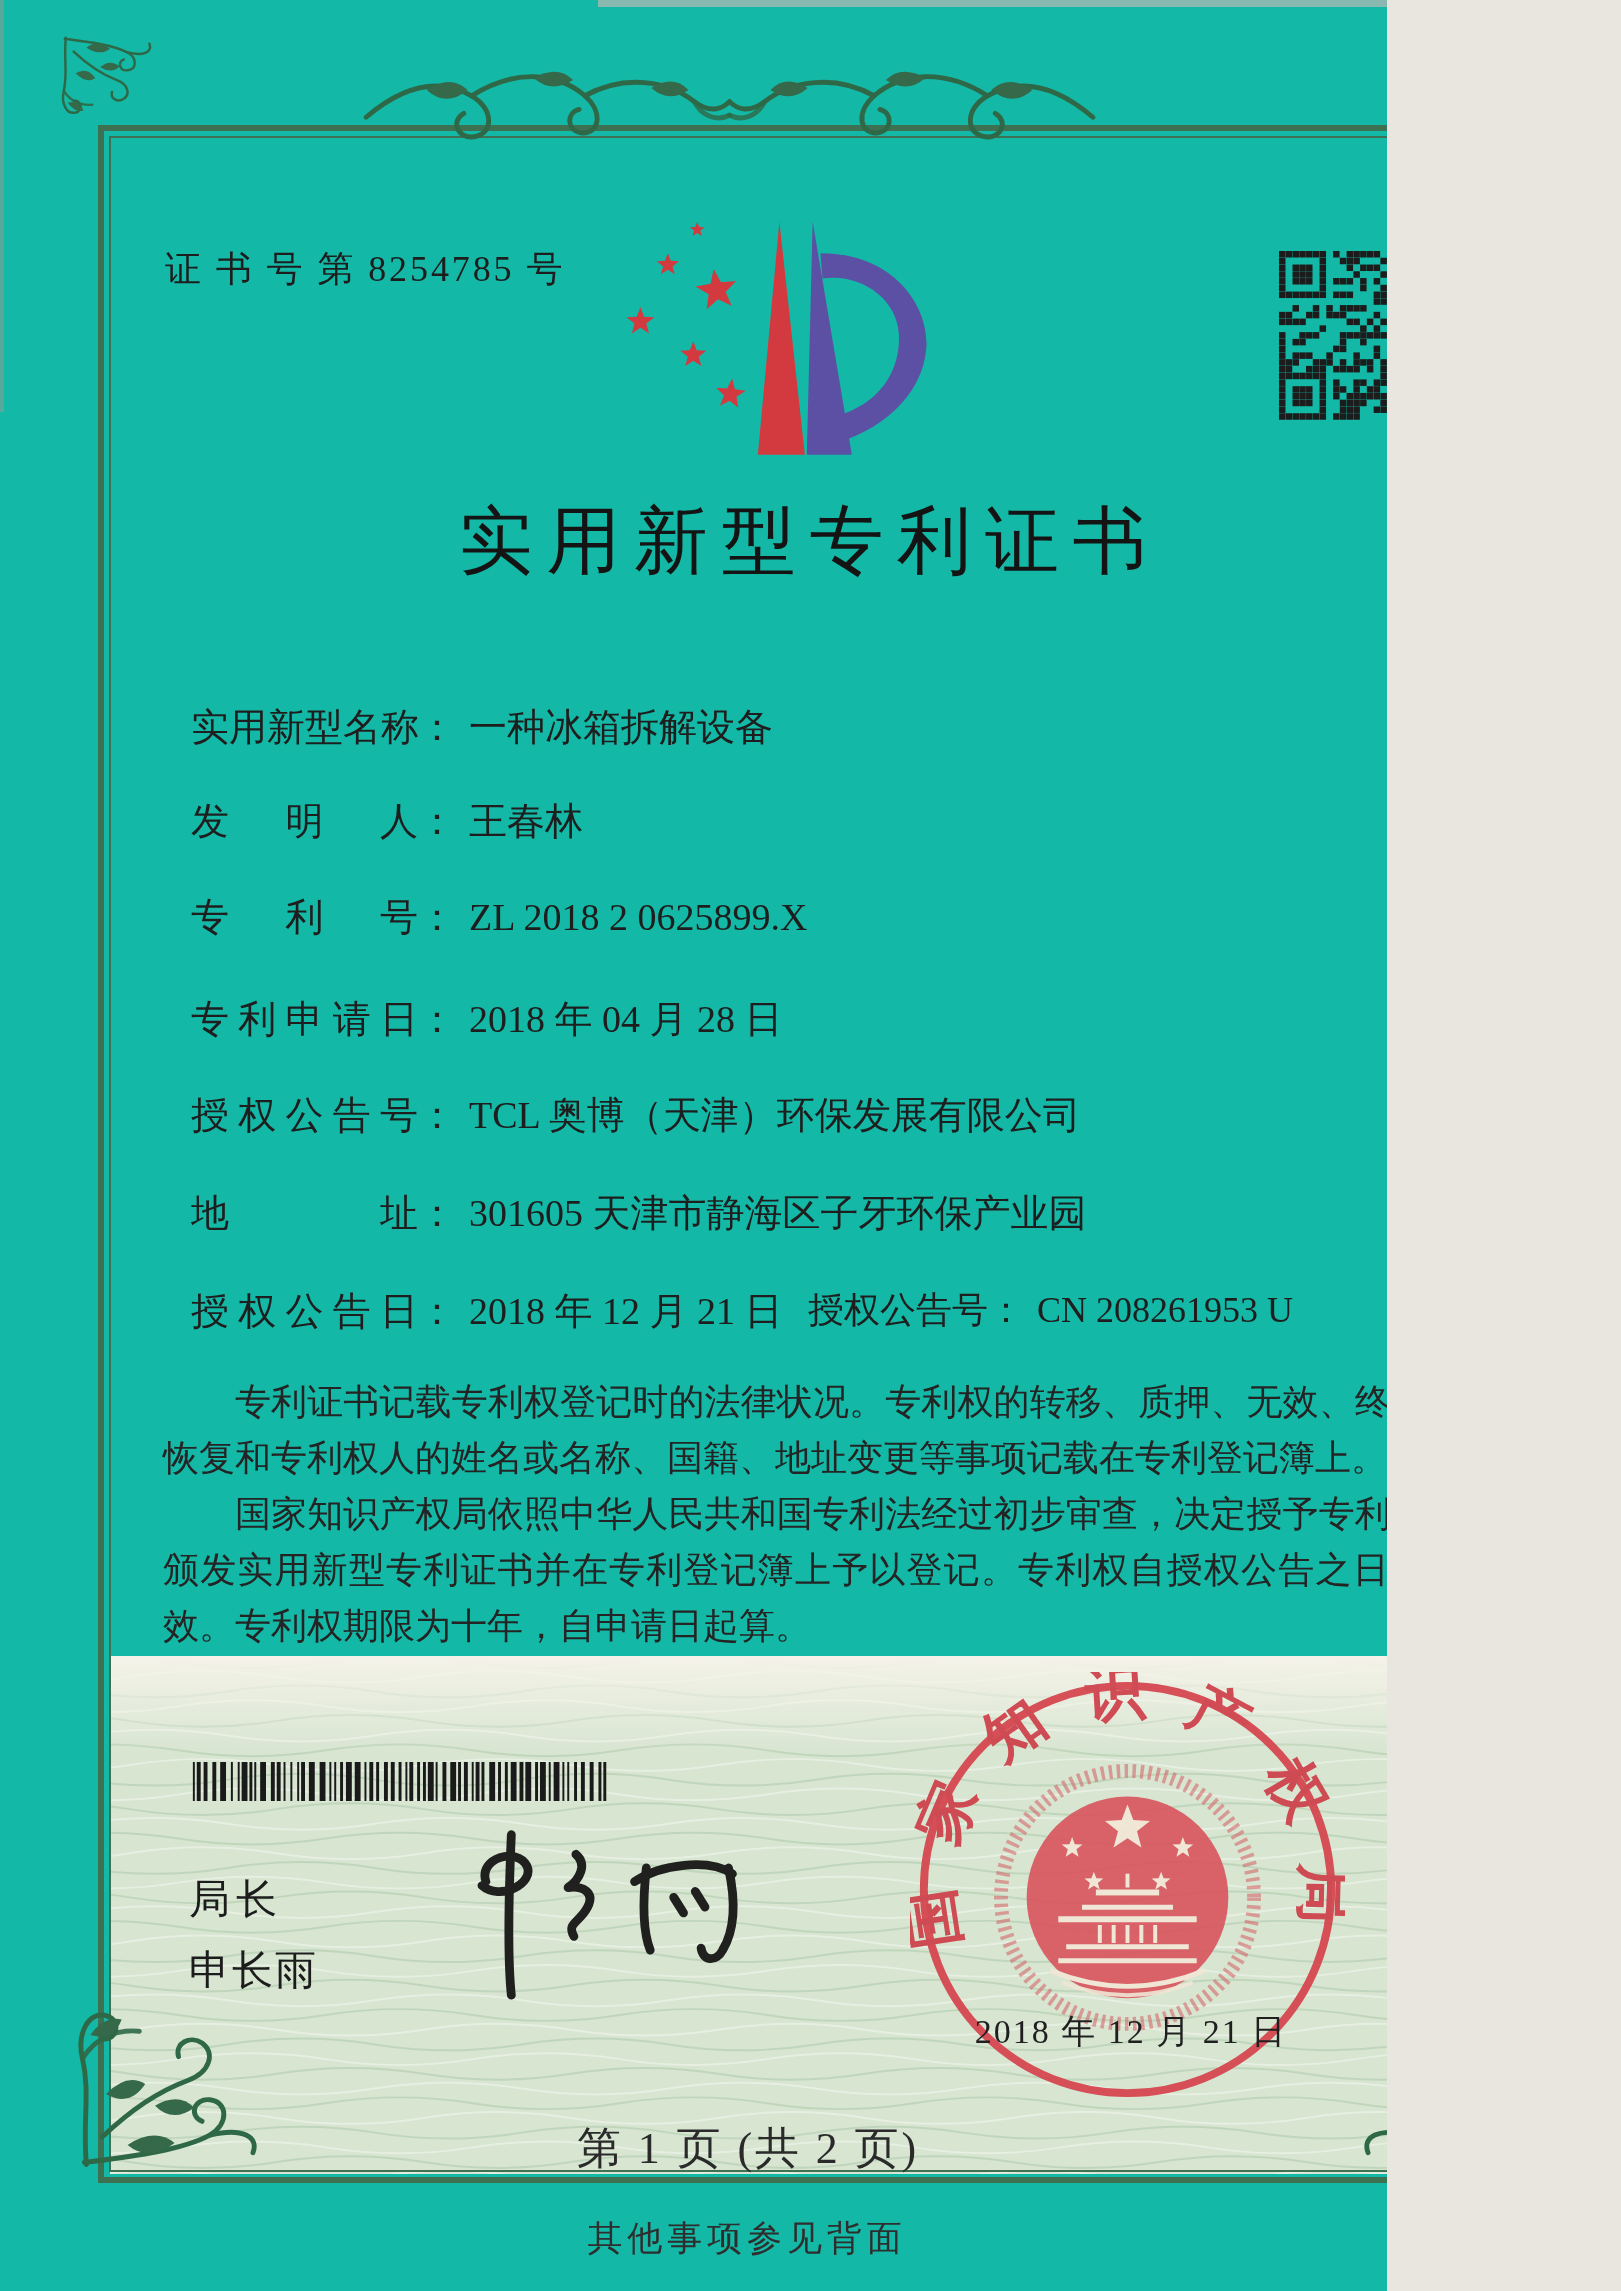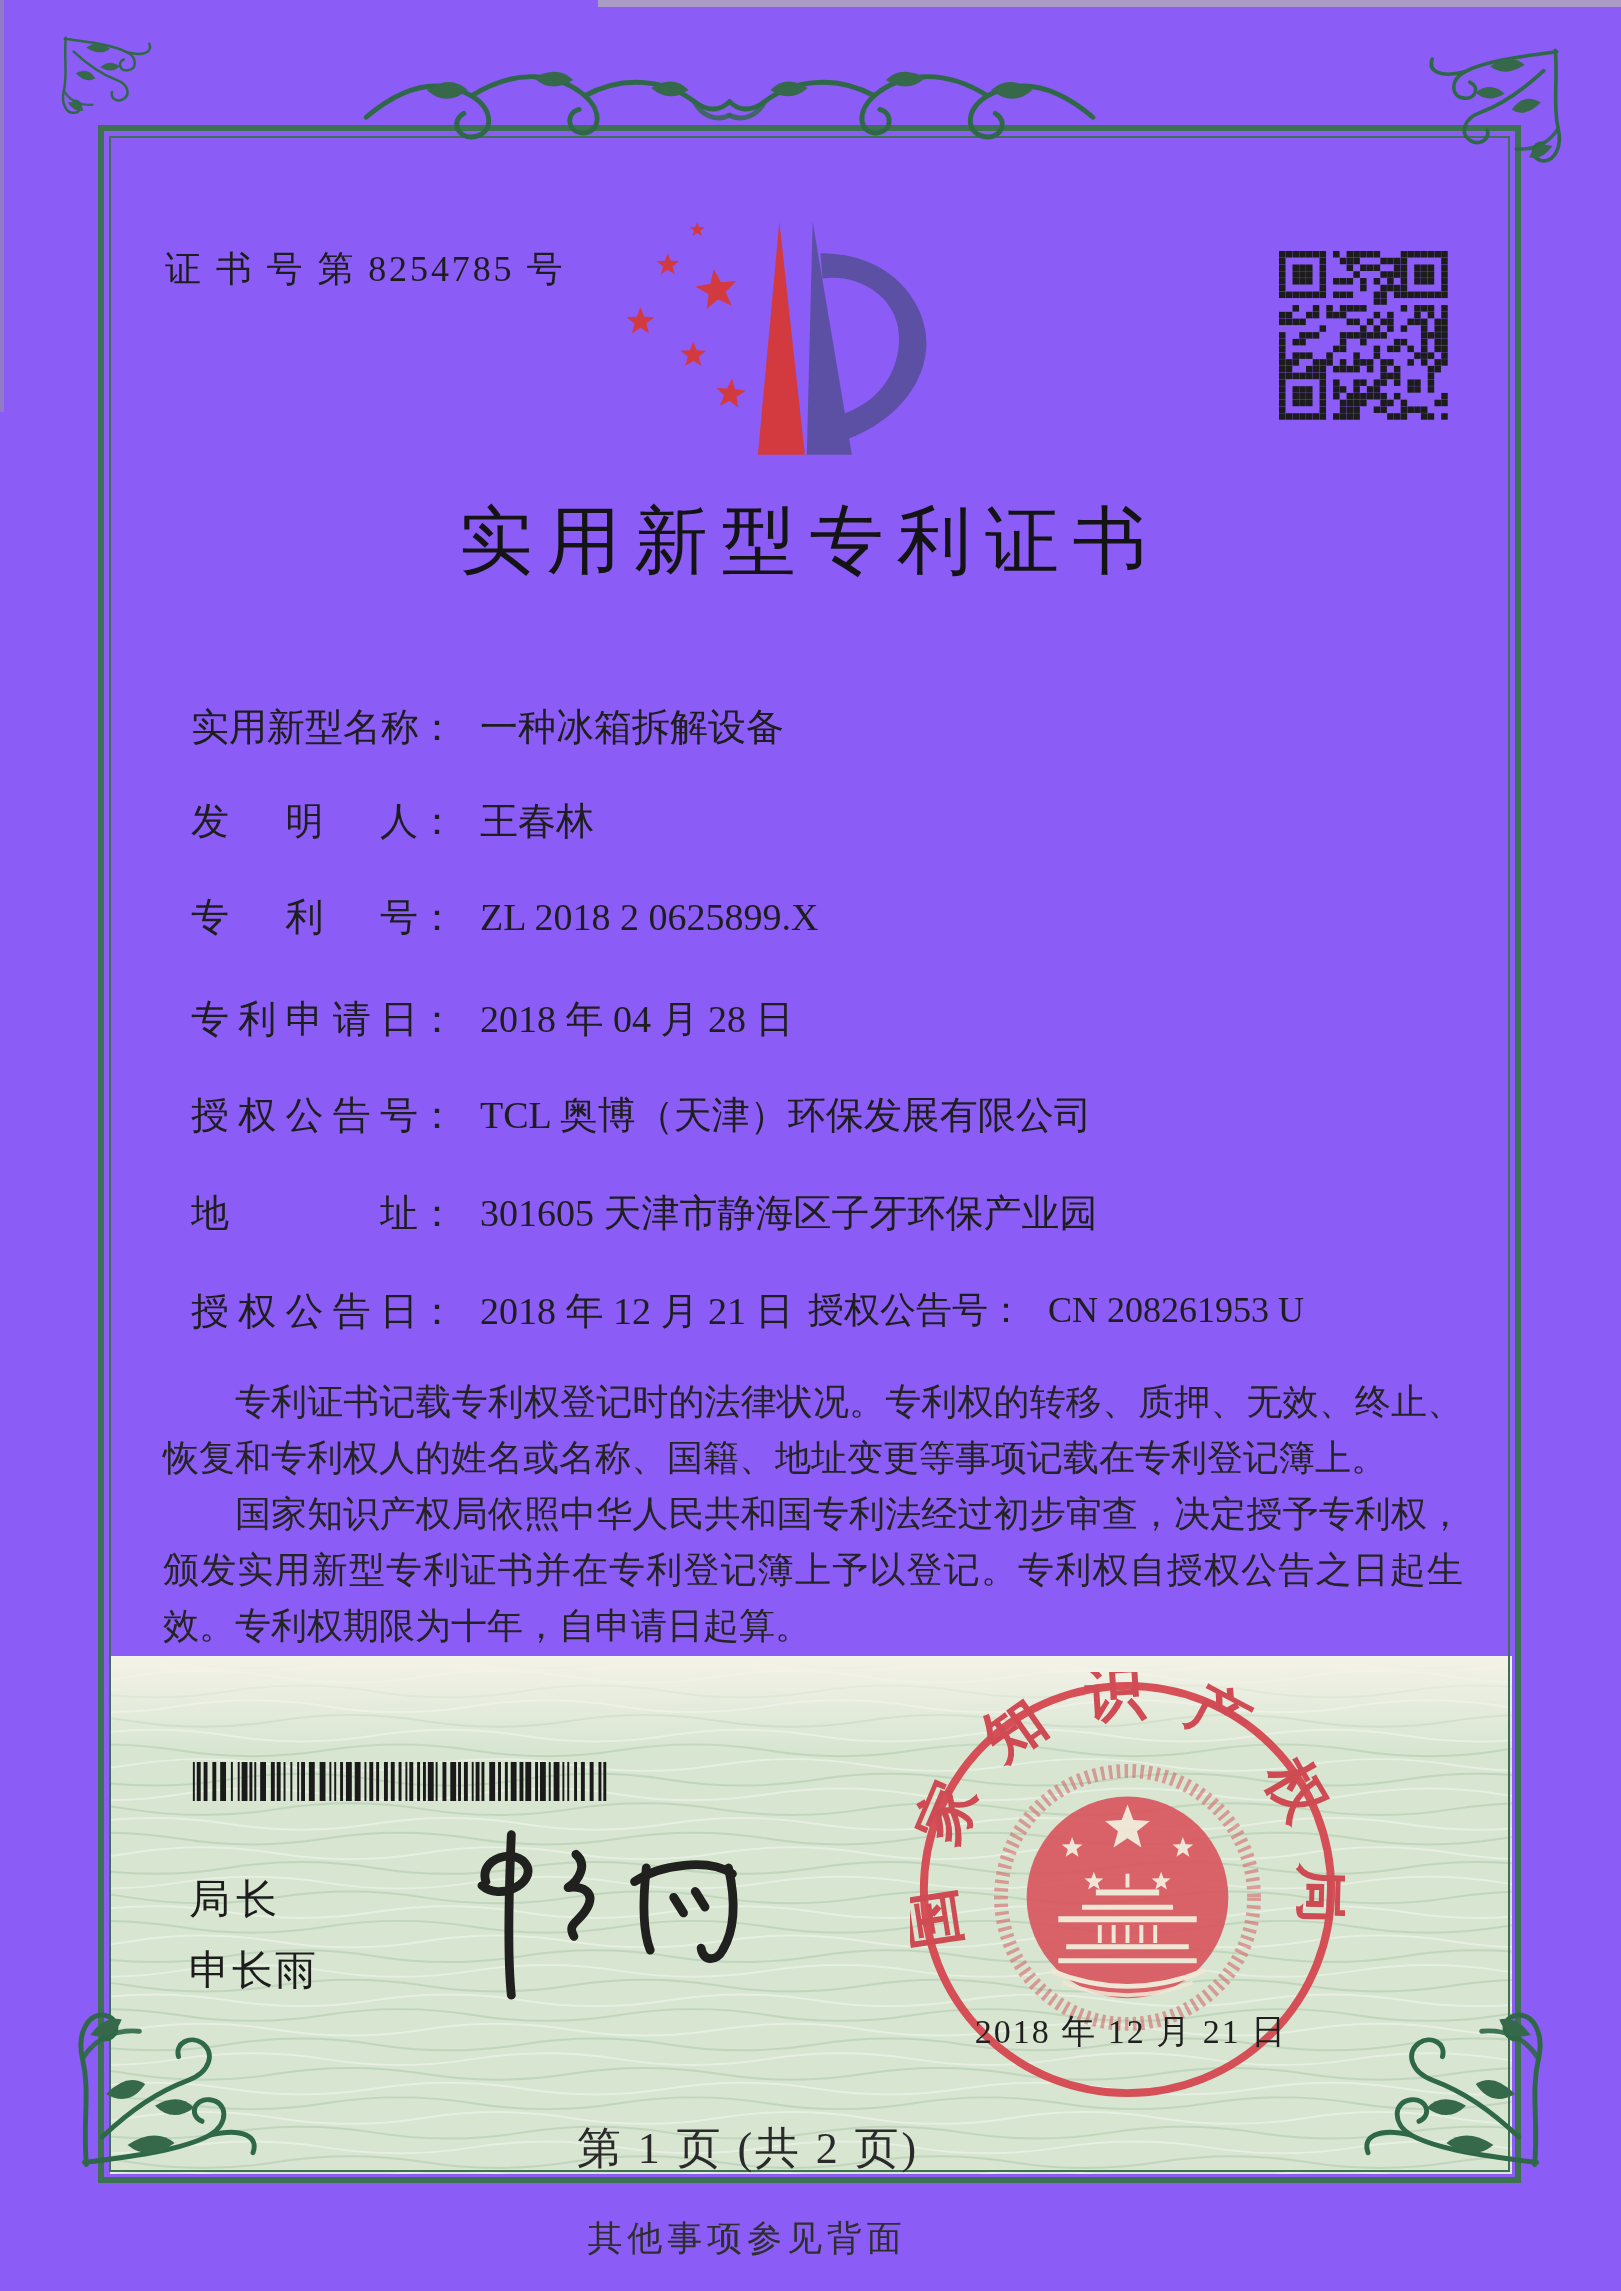--- a/index.html
+++ b/index.html
@@ -1,16 +1,16 @@
 <!DOCTYPE html>
 <html><head>
 <meta charset="utf-8">
 <style>
   html,body{margin:0;padding:0;background:#e8e6df;}
-  .page{position:relative;width:1621px;height:2292px;background:#8b5cf6;overflow:hidden;
+  .page{position:relative;width:1387px;height:2292px;background:#14b8a6;overflow:hidden;
         font-family:"Liberation Serif","DejaVu Serif",serif;color:#222;}
   .scan-edge-top{position:absolute;left:598px;top:0;width:1023px;height:6.9px;background:#b9b8b3;opacity:.7;}
   .scan-edge-left{position:absolute;left:0;top:0;width:3.9px;height:412px;background:#9a9a96;opacity:.5;}
 
   
   .frame{position:absolute;left:98px;top:125px;width:1423px;height:2058px;
          border:6.9px solid #3e7152;box-sizing:border-box;z-index:5;}
   .frame-inner{position:absolute;left:4.9px;top:4.9px;right:4.9px;bottom:4.9px;
                border:2px solid #3e7152;z-index:20;pointer-events:none;}
 
@@ -28,21 +28,21 @@
   
   .cert-no{position:absolute;left:165px;top:245px;font-size:36px;letter-spacing:2.9px;color:#1d1d1d;z-index:10;}
   .logo{position:absolute;left:613px;top:196px;z-index:10;}
   .qr{position:absolute;left:1279px;top:251px;z-index:10;fill:#1c1c1c;}
   .title{position:absolute;left:98px;top:492px;width:1423px;text-align:center;
          font-size:74px;font-weight:400;letter-spacing:13.7px;color:#141414;z-index:10;}
 
   
   .field{position:absolute;left:191px;font-size:38px;color:#1e1e1e;z-index:10;white-space:nowrap;}
   .flabel{display:inline-block;width:227px;text-align:justify;text-align-last:justify;vertical-align:bottom;}
-  .fvalue{margin-left:24px;}
+  .fvalue{margin-left:13px;}
   .grant-no{position:absolute;left:808px;top:1286px;font-size:36px;color:#1e1e1e;z-index:10;white-space:nowrap;}
 
   
   .body-text{position:absolute;left:163px;top:1374px;width:1300px;z-index:10;
              font-size:36px;line-height:56px;text-align:justify;color:#242424;}
   .body-text p{margin:0;text-indent:2em;}
 
   
   .barcode{position:absolute;left:192px;top:1762px;z-index:25;fill:#1a1a1a;}
   .signer-title{position:absolute;left:189px;top:1872px;font-size:41px;color:#1c1c1c;z-index:25;letter-spacing:5.9px;}

